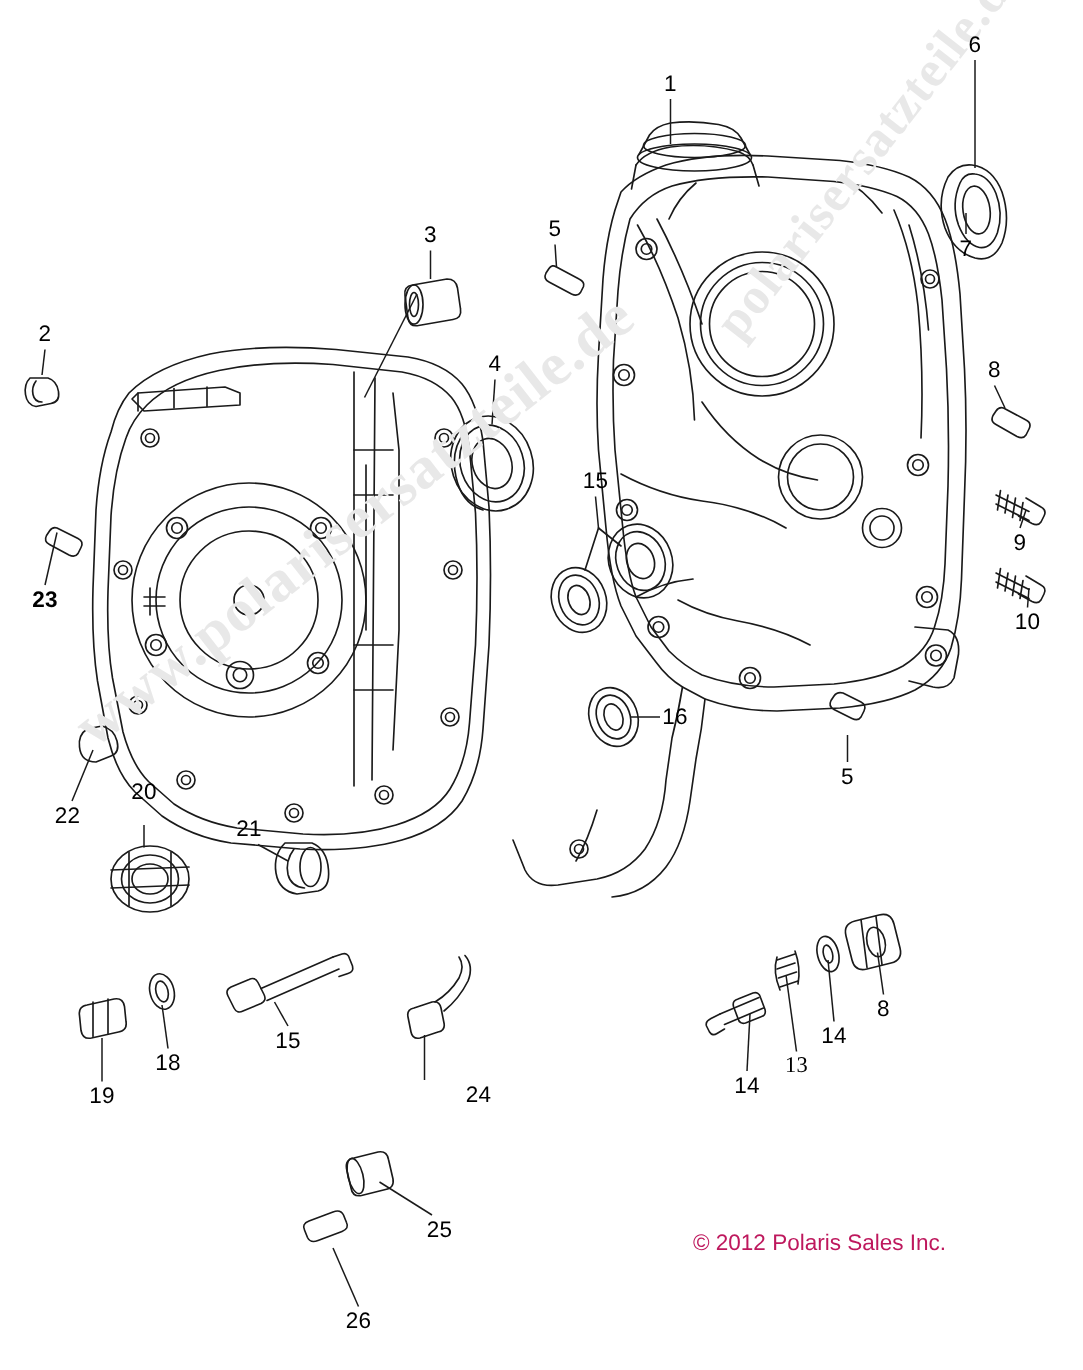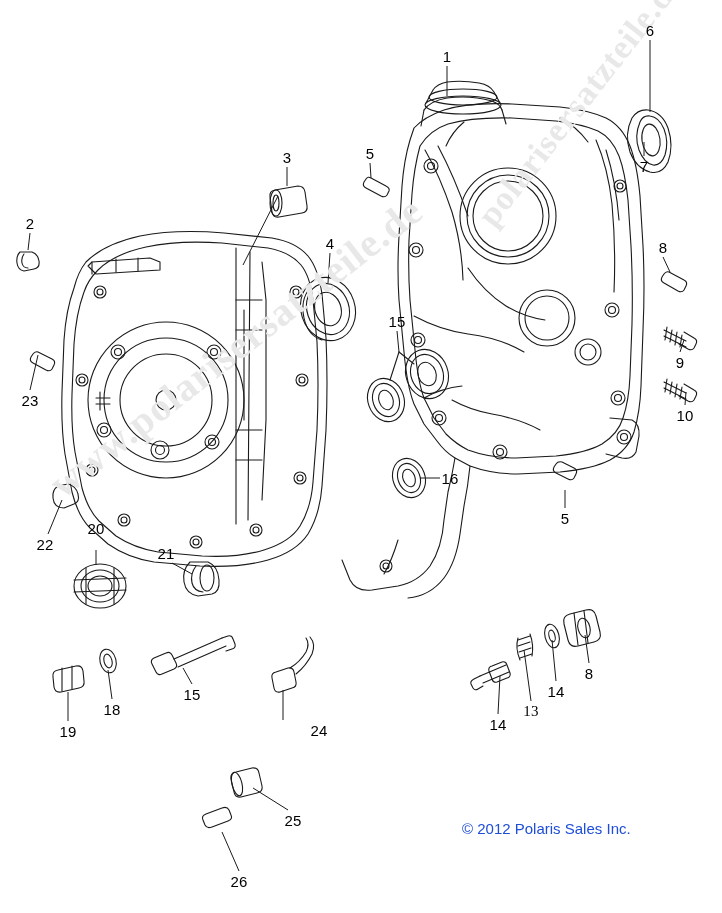--- a/index.html
+++ b/index.html
@@ -30,21 +30,21 @@
     font-size: 15px;
     color: #000000;
     white-space: nowrap;
     transform: translate(-50%, -50%);
     letter-spacing: 0.2px;
   }
   .copyright {
     position: absolute;
     font-family: "Liberation Sans", sans-serif;
     font-size: 15px;
-    color: #1d4ed8;
+    color: #be185d;
     white-space: nowrap;
   }
   .wm {
     position: absolute;
     font-family: "Liberation Serif", serif;
     font-size: 40px;
     font-weight: bold;
     color: #e8e8e8;
     white-space: nowrap;
     pointer-events: none;
@@ -472,20 +472,20 @@
       <div class="callout" style="left: 531px; top: 711px; font-family: Liberation Serif, serif;">13</div>
       <div class="callout" style="left: 498px; top: 724px;">14</div>
       <div class="callout" style="left: 397px; top: 321px;">15</div>
       <div class="callout" style="left: 450px; top: 478px;">16</div>
       <div class="callout" style="left: 192px; top: 694px;">15</div>
       <div class="callout" style="left: 112px; top: 709px;">18</div>
       <div class="callout" style="left: 68px; top: 731px;">19</div>
       <div class="callout" style="left: 96px; top: 528px;">20</div>
       <div class="callout" style="left: 166px; top: 553px;">21</div>
       <div class="callout" style="left: 45px; top: 544px;">22</div>
-      <div class="callout" style="left: 30px; top: 400px;">23</div>
+      <div class="callout" style="left: 30px; top: 400px; font-weight: bold;">23</div>
       <div class="callout" style="left: 283px; top: 730px; margin-left: 36px;">24</div>
       <div class="callout" style="left: 293px; top: 820px;">25</div>
       <div class="callout" style="left: 239px; top: 881px;">26</div>
     </div>
 
   <div class="copyright" style="left:462px; top:820px;">© 2012 Polaris Sales Inc.</div>
 </div>
 
 </body></html>

